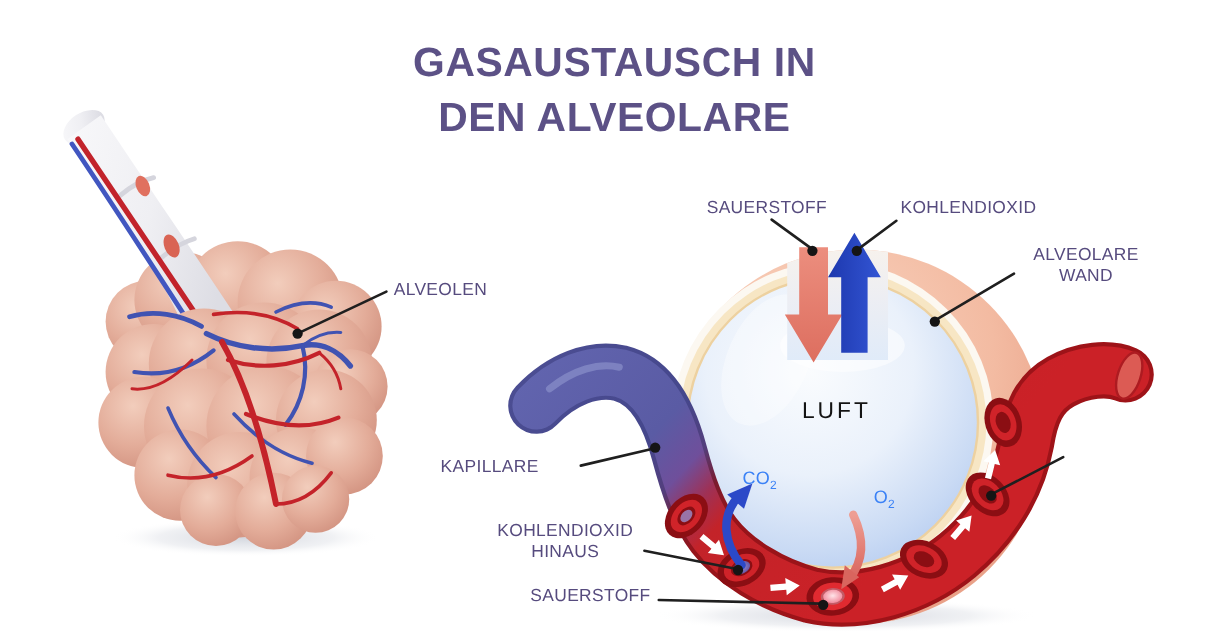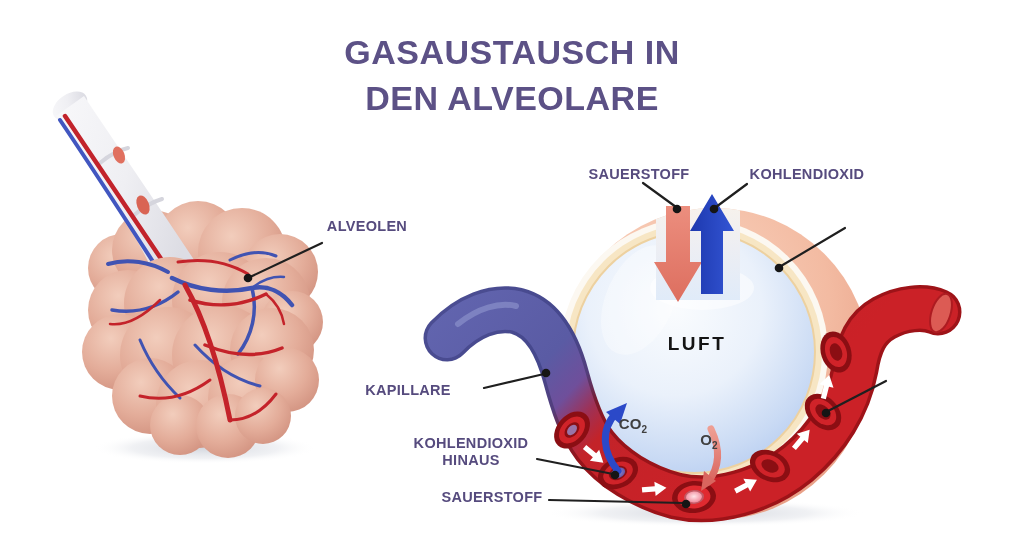--- a/index.html
+++ b/index.html
@@ -1,25 +1,25 @@
 <!DOCTYPE html>
 <html><head>
 <meta charset="utf-8">
 <style>
   html,body{margin:0;padding:0;background:#fff;}
   .canvas{position:relative;width:1024px;height:536px;background:#ffffff;overflow:hidden;
           font-family:"Liberation Sans",sans-serif;}
   .canvas svg{position:absolute;left:0;top:0;}
-  .lbl{position:absolute;transform:translate(-50%,-50%);color:#564B7E;font-weight:700;
+  .lbl{position:absolute;transform:translate(-50%,-50%);color:#564B7E;font-weight:400;
        font-size:14.5px;letter-spacing:.3px;text-align:center;line-height:17px;white-space:nowrap;}
   .title{position:absolute;left:512px;top:75px;transform:translate(-50%,-50%);
          color:#5C5186;font-weight:700;font-size:34px;line-height:46px;letter-spacing:.5px;
          text-align:center;white-space:nowrap;}
   .luft{color:#141414;font-size:19px;letter-spacing:2.5px;}
-  .gas{color:#404040;font-size:15px;letter-spacing:.2px;margin-top:24px;}
+  .gas{color:#3b82f6;font-size:15px;letter-spacing:.2px;}
   .gas sub{font-size:10px;}
 </style>
 </head>
 <body>
 
 <div class="canvas">
 
 <svg width="1024" height="536" viewBox="0 0 1024 536">
   <defs>
     <linearGradient id="tubeMain" gradientUnits="userSpaceOnUse" x1="460" y1="290" x2="700" y2="510">
@@ -271,28 +271,32 @@
           <circle cx="686" cy="504" r="4.3" fill="#151515" stroke="none"></circle>
     </g>
   </g>
 </svg>
 
 <div class="title">
   <div>GASAUSTAUSCH IN</div>
   <div>DEN ALVEOLARE</div>
 </div>
 
-<div class="lbl" style="left:367px;top:226px;text-align:center;">ALVEOLEN</div>
+<div class="lbl" style="left:367px;top:242px;text-align:center;">ALVEOLEN</div>
 <div class="lbl" style="left:639px;top:174px;">SAUERSTOFF</div>
 <div class="lbl" style="left:807px;top:174px;">KOHLENDIOXID</div>
+<div class="lbl" style="left:905px;top:222px;">
+  <div>ALVEOLARE</div>
+  <div>WAND</div>
+</div>
 <div class="lbl" style="left:408px;top:390px;">KAPILLARE</div>
 <div class="lbl" style="left:471px;top:452px;">
   <div>KOHLENDIOXID</div>
   <div>HINAUS</div>
 </div>
 <div class="lbl" style="left:492px;top:497px;">SAUERSTOFF</div>
 <div class="lbl" style="left:937px;top:360px;">
 </div>
 <div class="lbl luft" style="left:697px;top:343px;">LUFT</div>
 <div class="lbl gas" style="left:633px;top:402px;"><span>CO</span><sub>2</sub></div>
-<div class="lbl gas" style="left:709px;top:418px;"><span>O</span><sub>2</sub></div>
+<div class="lbl gas" style="left:737px;top:418px;"><span>O</span><sub>2</sub></div>
 
 </div>
 
 </body></html>

